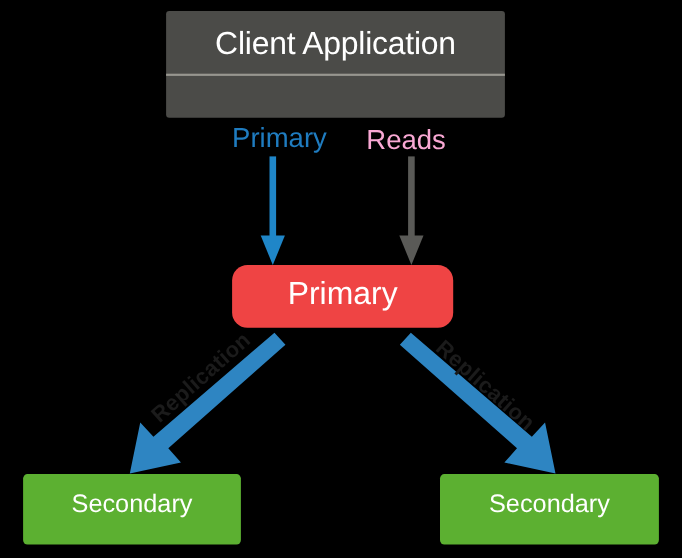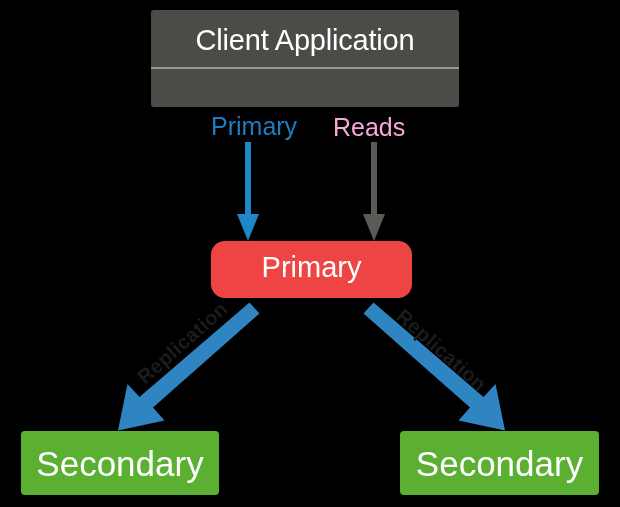--- a/index.html
+++ b/index.html
@@ -106,21 +106,21 @@
   }
   .secondary-node.left  { left: 21px;  width: 198px; }
   .secondary-node.right { left: 400px; width: 199px; }
   .secondary-node .node-label {
     position: absolute;
     left: 0;
     top: 15px;
     width: 100%;
     text-align: center;
     color: #ffffff;
-    font-size: 35px;
+    font-size: 23px;
     line-height: 1;
   }
 
   
   .repl-layer {
     position: absolute;
     left: 0;
     top: 0;
     width: 620px;
     height: 507px;

